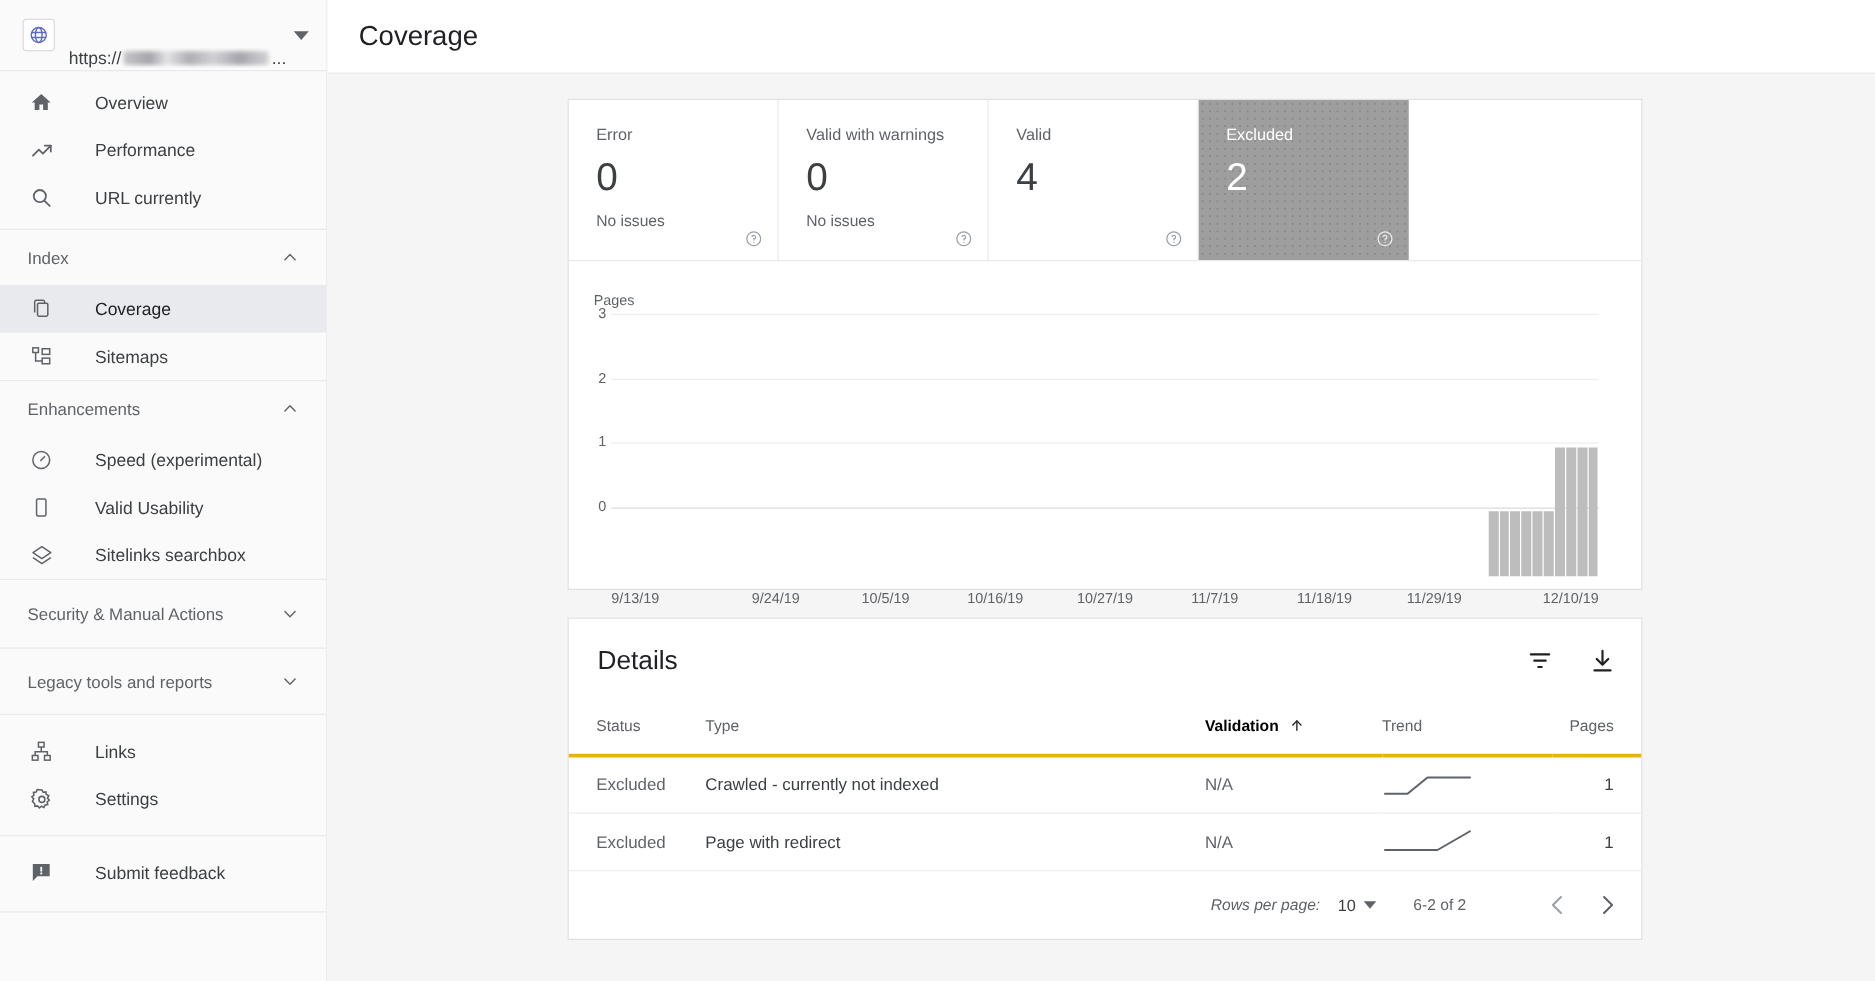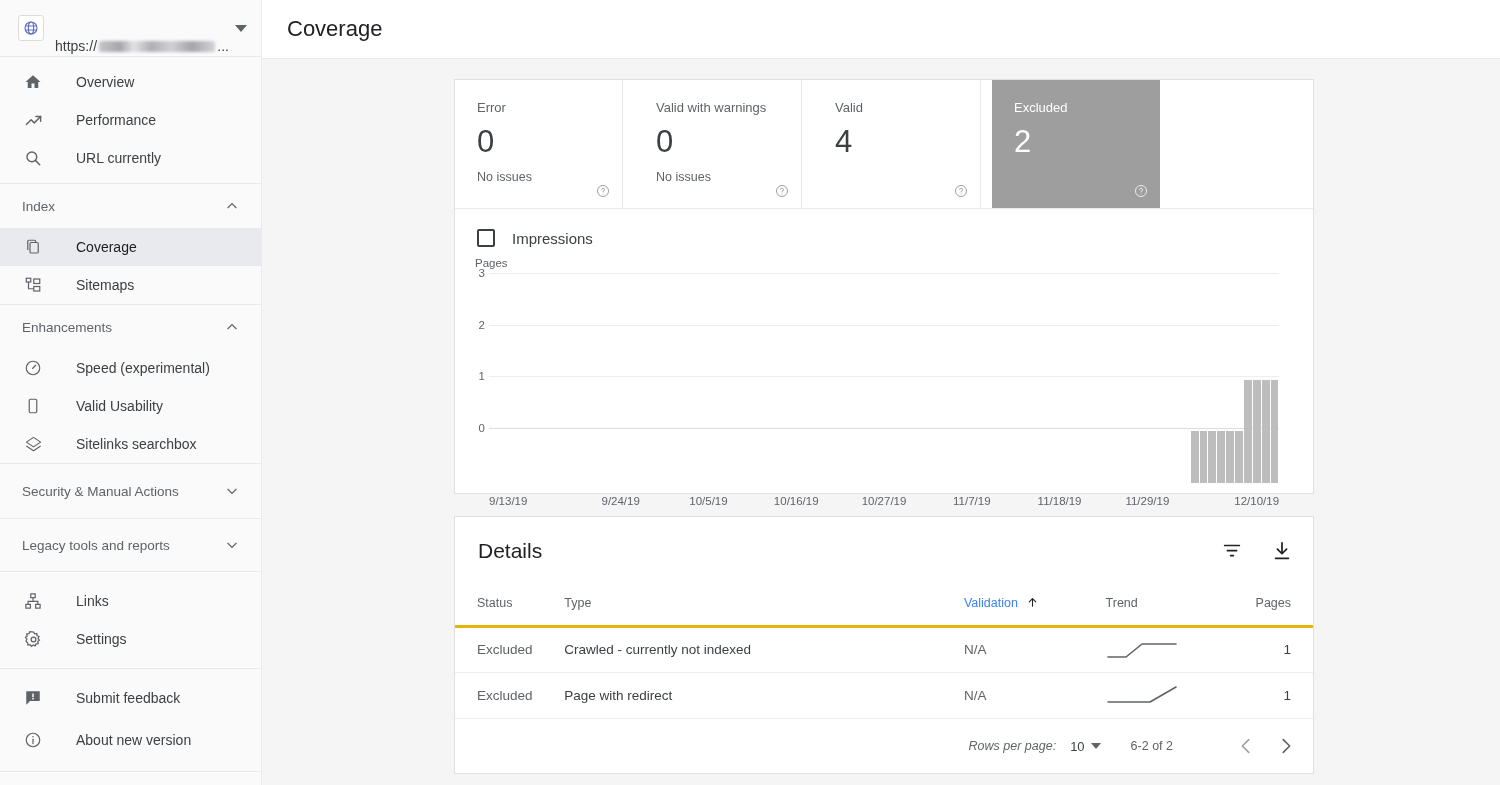--- a/index.html
+++ b/index.html
@@ -115,21 +115,21 @@
 
   .card {
     background: #fff;
     border: 1px solid #e0e0e0;
     margin: 0 auto;
     width: 860px;
     margin-left: 192px;
   }
 
   
-  .status-strip { display: flex; height: 128px; gap: 11px; }
+  .status-strip { display: flex; height: 128px; }
   .status-cell {
     flex: 0 0 168px;
     border-right: 1px solid #e8eaed;
     padding: 20px 0 0 22px;
     position: relative;
   }
   .status-cell.filler { flex: 1 1 auto; border-right: none; }
   .status-cell .sc-title { font-size: 13px; color: #5f6368; }
   .status-cell .sc-num { font-size: 31px; font-weight: 300; color: #3c4043; margin-top: 11px; line-height: 1; }
   .status-cell .sc-sub { font-size: 12.5px; color: #5f6368; margin-top: 13px; }
@@ -199,21 +199,21 @@
   .head-actions { display: flex; align-items: center; gap: 28px; }
   .icon-btn { width: 22px; height: 22px; color: #202124; cursor: pointer; }
 
   table { width: 100%; border-collapse: collapse; }
   thead th {
     font-size: 12.5px; font-weight: 400; color: #5f6368;
     text-align: left; padding: 10px 0 12px 0;
     height: 42px;
     vertical-align: middle;
   }
-  thead th.sorted { color: #3b82f6; font-weight: 400; }
+  thead th.sorted { color: #000000; font-weight: 700; }
   thead tr { border-bottom: 3px solid #eab308; }
   tbody td {
     font-size: 13.5px; color: #3c4043;
     padding: 0; height: 46px;
     vertical-align: middle;
     border-bottom: 1px solid #eeeeee;
   }
   tbody td.status-c { color: #5f6368; }
   tbody td.val-c { color: #5f6368; }
   .c-status { width: 108px; padding-left: 22px !important; }
@@ -416,30 +416,20 @@
       <div class="nav-item" style="height:42px">
         <span class="ico">
           <svg width="18" height="18" viewBox="0 0 24 24" fill="#5f6368">
             <path d="M3 3h18v13H8l-5 5z"></path>
               <rect x="11" y="6" width="2" height="5" fill="#fafafa"></rect>
               <rect x="11" y="12" width="2" height="2" fill="#fafafa"></rect>
           </svg>
         </span>
         <span class="lbl">Submit feedback</span>
       </div>
-      <div class="nav-item" style="height:42px">
-        <span class="ico">
-          <svg width="18" height="18" viewBox="0 0 24 24" fill="none" stroke="#5f6368" stroke-width="1.6">
-            <circle cx="12" cy="12" r="9"></circle>
-              <path d="M12 11v6" stroke-linecap="round"></path>
-              <circle cx="12" cy="7.8" r="1" fill="#5f6368" stroke="none"></circle>
-          </svg>
-        </span>
-        <span class="lbl">About new version</span>
-      </div>
     </div>
   </aside>
 
   <main class="main">
 
     <div class="topbar">
       <h1>Coverage</h1>
     </div>
 
     <div class="content">
@@ -496,24 +486,20 @@
                   <path d="M9.6 9.2a2.5 2.5 0 1 1 2.7 3.1v1.4" stroke-linecap="round"></path>
                   <circle cx="12.2" cy="17" r=".9" fill="currentColor" stroke="none"></circle>
               </svg>
             </span>
           </div>
 
           <div class="status-cell filler"></div>
         </div>
 
         <div class="chart-wrap">
-          <div class="legend-row">
-            <span class="cb"></span>
-            <span class="legend-label">Impressions</span>
-          </div>
 
           <div class="plot-area">
             <div class="y-axis-title">Pages</div>
 
             <div class="gridline" style="top:0px"></div>
             <div class="gridline" style="top:52px"></div>
             <div class="gridline" style="top:103px"></div>
             <div class="gridline base" style="top:155px"></div>
 
             <div class="ytick" style="top:0px">3</div>

